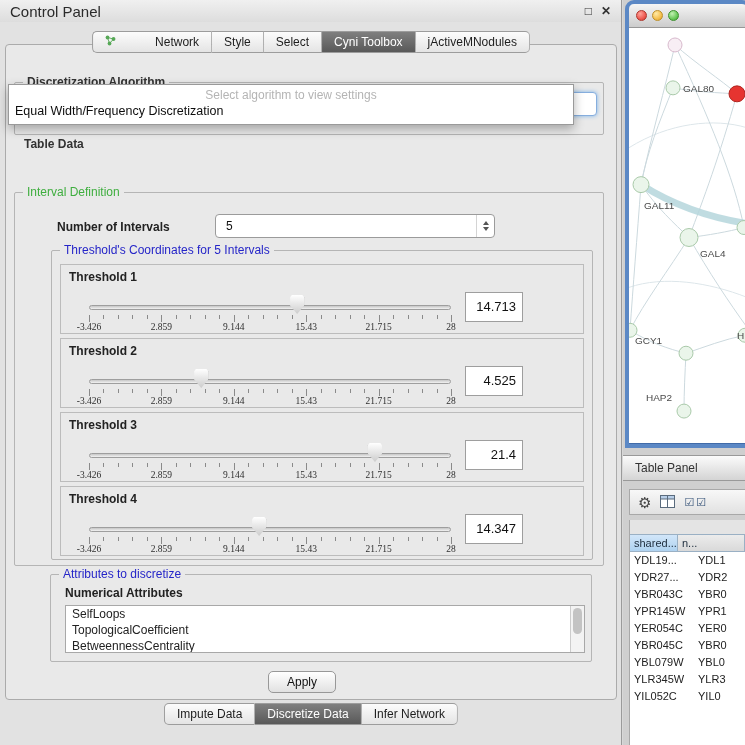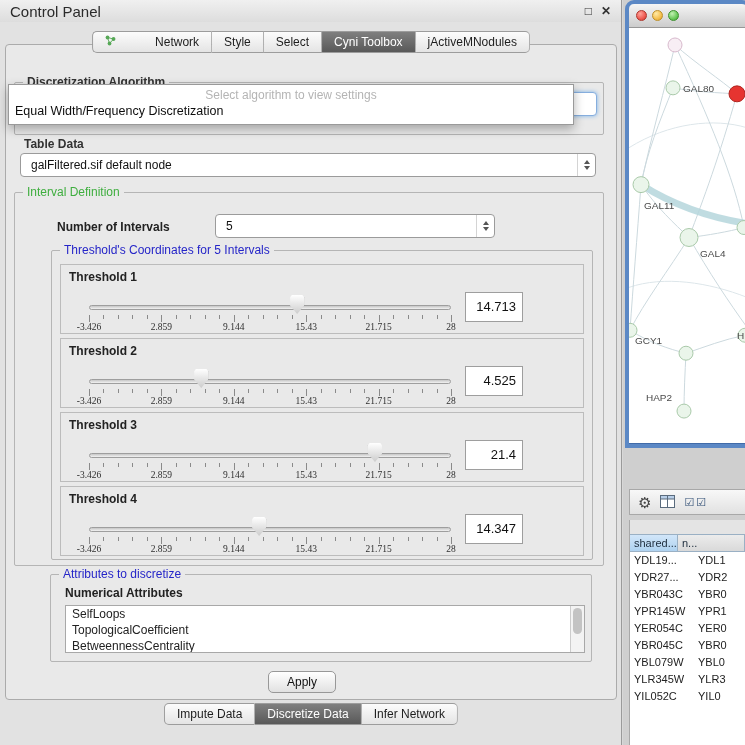--- a/index.html
+++ b/index.html
@@ -191,27 +191,20 @@
       <span class="group-label">Discretization Algorithm</span>
       <div class="algo-combo"></div>
     </div>
 
     <div class="popup">
       <div class="popup-hint">Select algorithm to view settings</div>
       <div class="popup-item">Equal Width/Frequency Discretization</div>
     </div>
 
     <div id="table-data-label">Table Data</div>
-    <div id="table-combo" class="combo">
-      <span class="val">galFiltered.sif default node</span>
-      <span class="stepper">
-          <i class="tri-up"></i>
-          <i class="tri-dn"></i>
-        </span>
-    </div>
 
     <div id="interval-group" class="group">
       <span class="group-label green">Interval Definition</span>
       <div id="num-intervals-label">Number of Intervals</div>
       <div id="num-combo" class="combo">
         <span class="val">5</span>
         <span class="stepper">
             <i class="tri-up"></i>
             <i class="tri-dn"></i>
           </span>
@@ -480,20 +473,23 @@
               <circle cx="57" cy="326" r="7" class="node"></circle>
               <circle cx="55" cy="384" r="7" class="node"></circle>
               <text x="17" y="374" class="node-label">HAP2</text>
               <circle cx="116" cy="308" r="7" class="node"></circle>
               <text x="108" y="312" class="node-label">H</text>
             </g>
         </svg>
       </div>
     </div>
 
+    <div class="tp-header">
+      <span>Table Panel</span>
+    </div>
 
     <div class="tp-toolbar">
       <span class="tb-ic">⚙</span>
       <span class="tb-ic">
         <svg width="15" height="13" viewBox="0 0 15 13">
           <rect x="0.5" y="0.5" width="14" height="12" fill="#ffffff" stroke="#5a6b7d"></rect>
           <rect x="0.5" y="0.5" width="14" height="3.5" fill="#b9cfe8" stroke="#5a6b7d"></rect>
           <line x1="7.5" y1="0.5" x2="7.5" y2="12.5" stroke="#5a6b7d"></line>
         </svg>
       </span>

